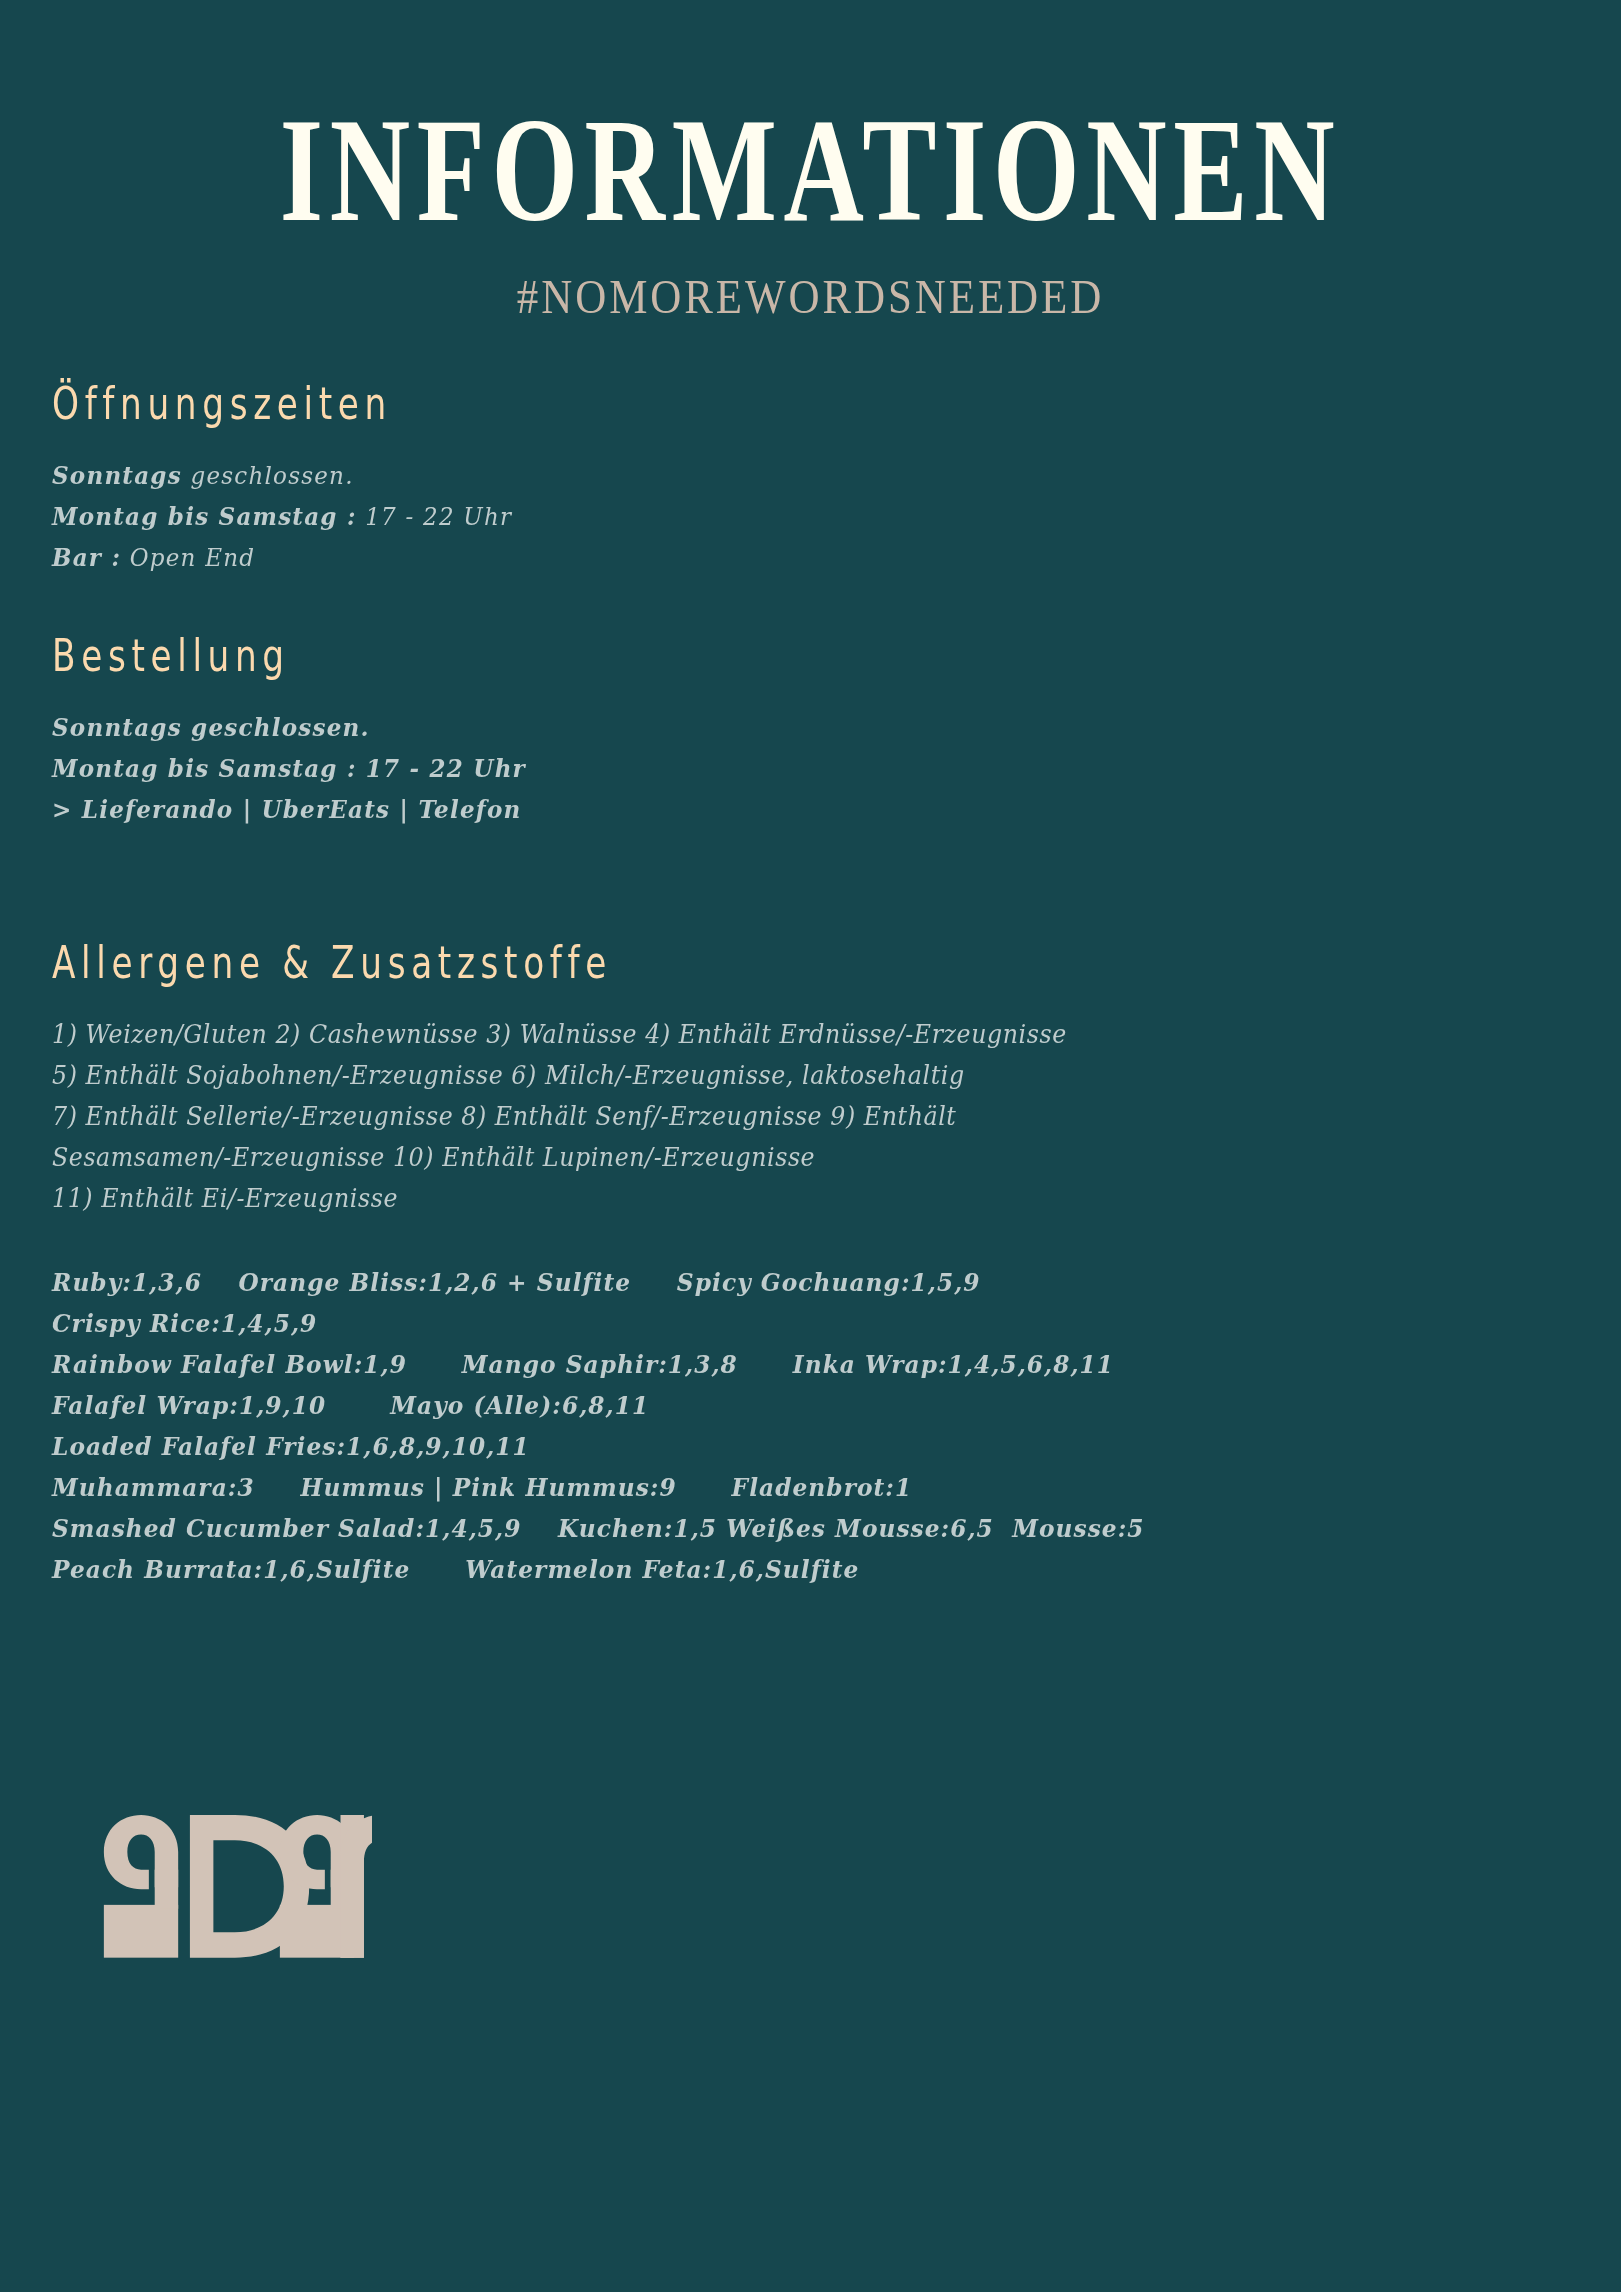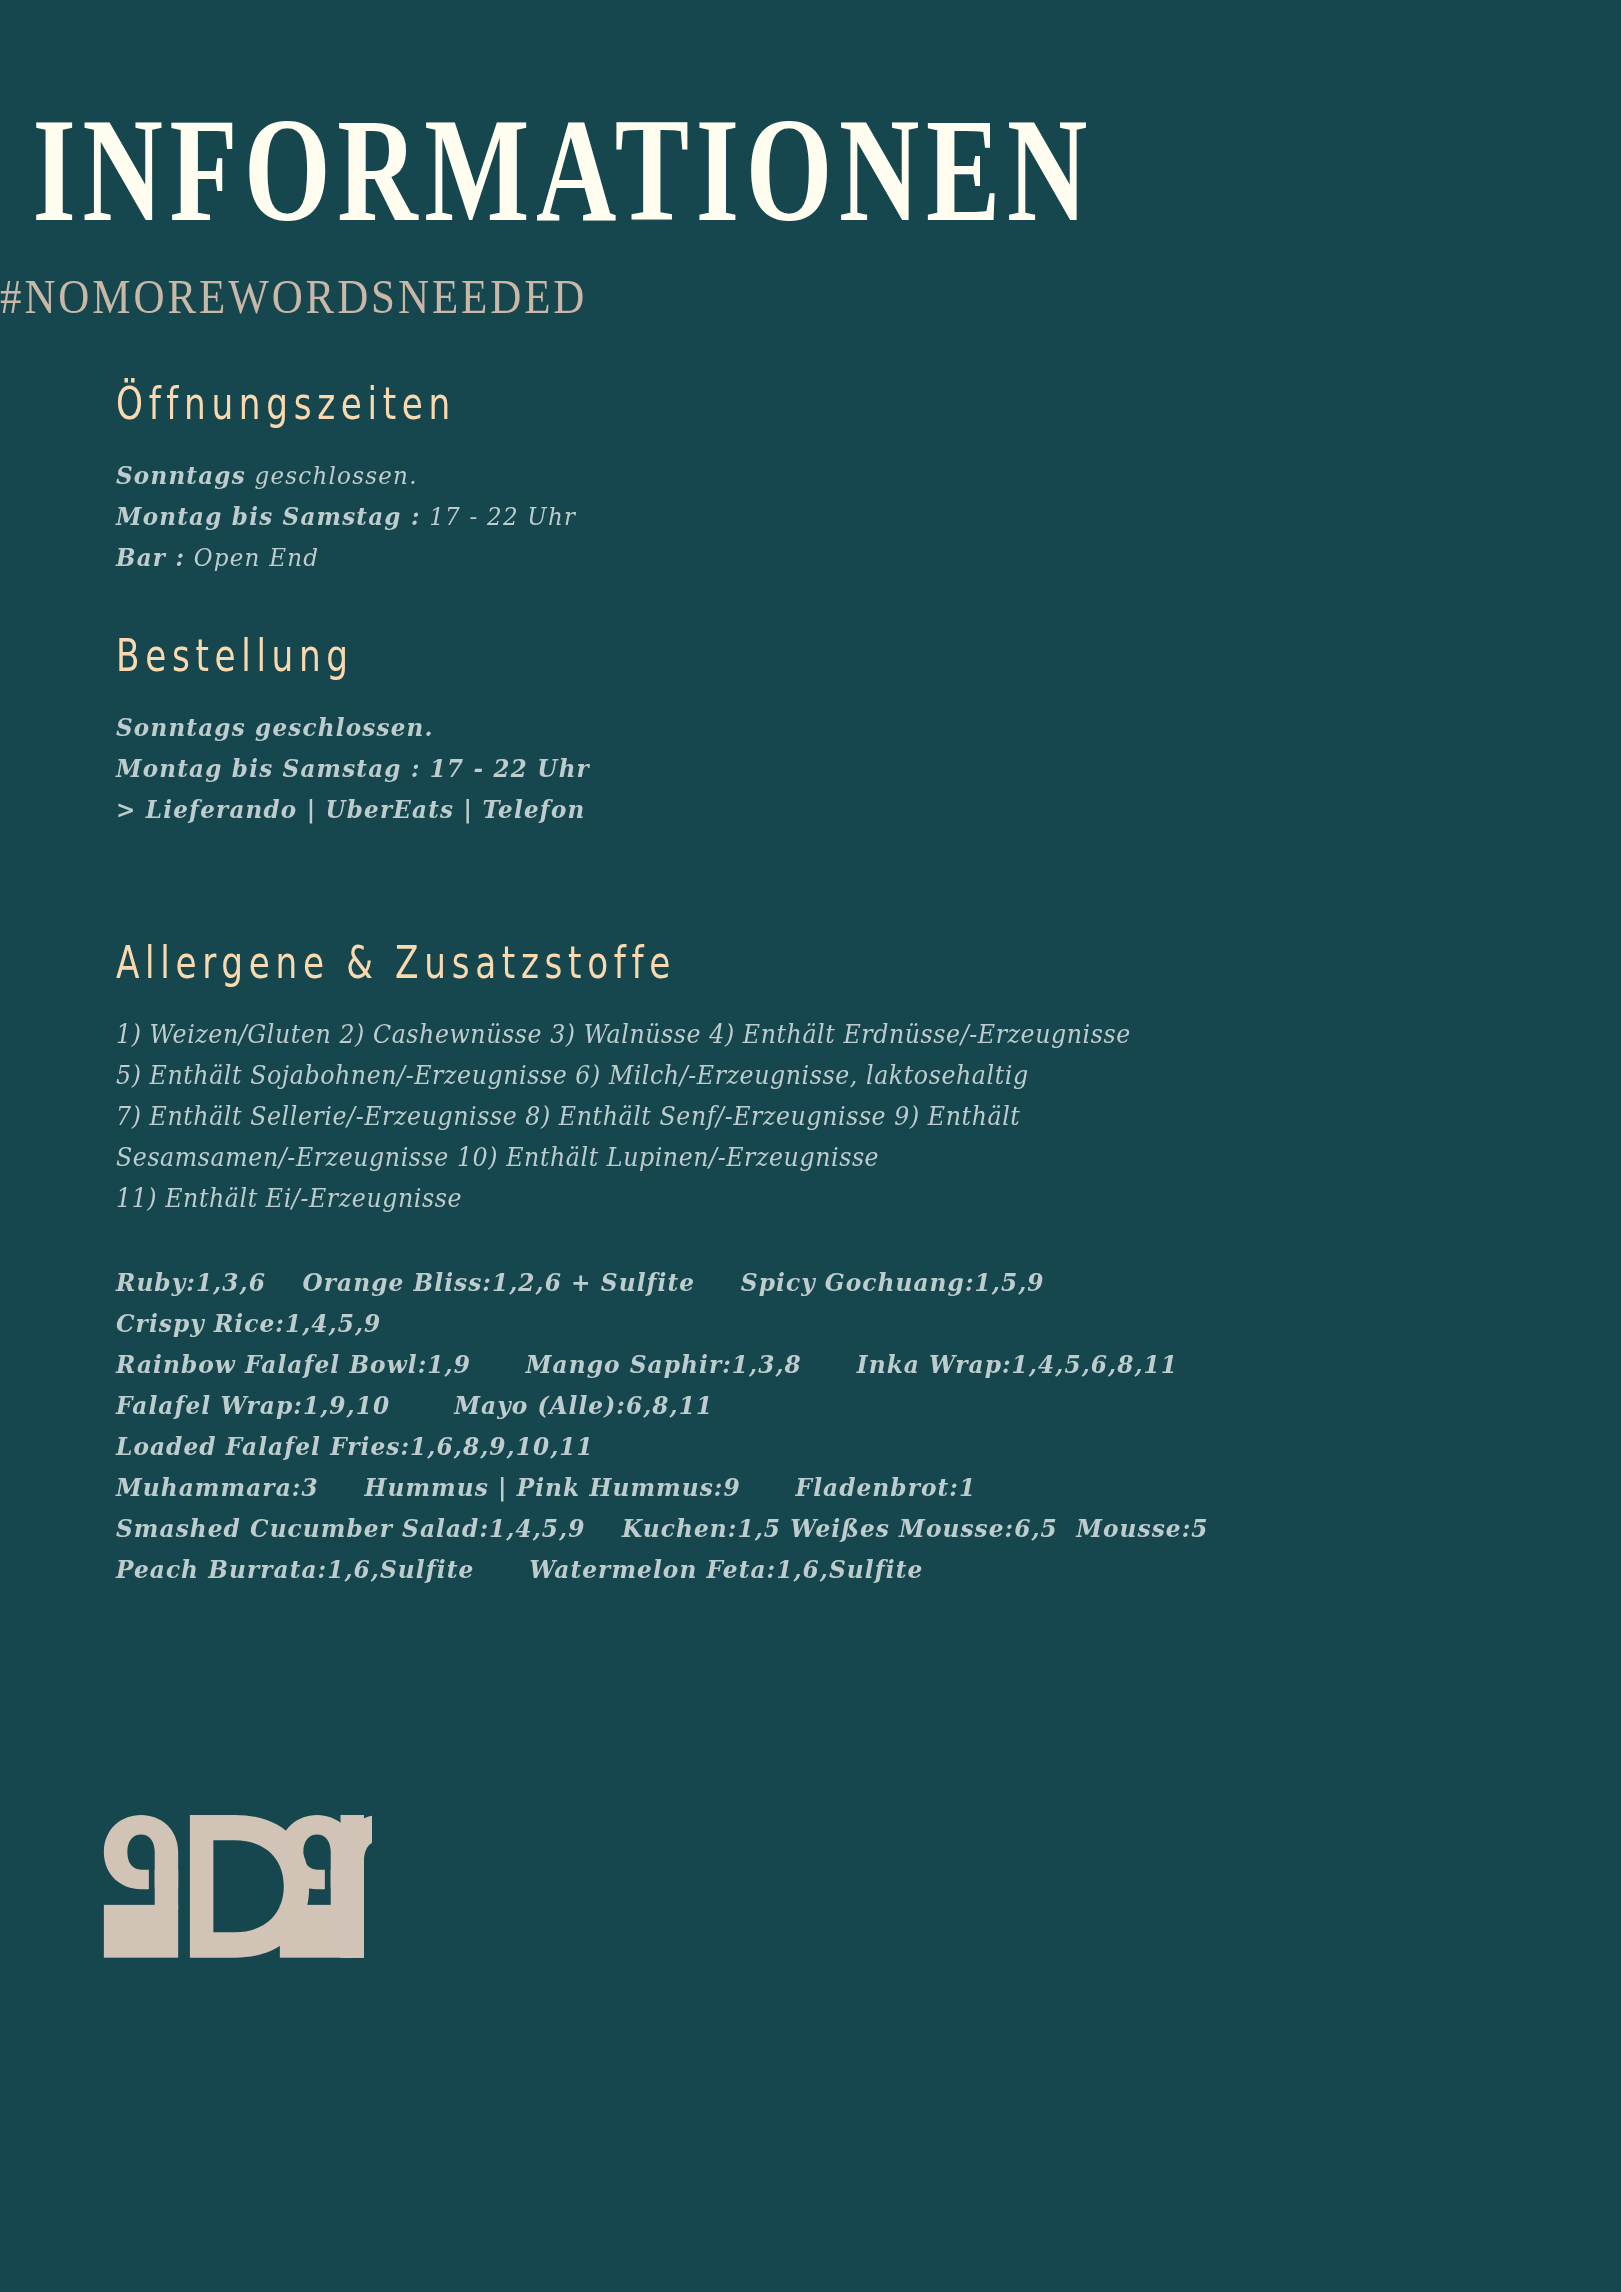--- a/index.html
+++ b/index.html
@@ -20,21 +20,21 @@
     position: relative;
     width: 1621px;
     height: 2293px;
     box-sizing: border-box;
     padding: 0;
   }
 
   
   .header {
     padding-top: 96px;
-    text-align: left;
+    text-align: center;
   }
   .main-title {
     font-family: "Liberation Serif", serif;
     color: #fffdf0;
     font-size: 116px;
     line-height: 1;
     font-weight: bold;
     letter-spacing: 6.9px;
     margin: 0;
     transform: scaleY(1.28) scaleX(0.96);
@@ -48,21 +48,21 @@
     letter-spacing: 2.9px;
     margin: 0;
     padding-top: 51px;
     transform: scaleY(1.12);
     transform-origin: center top;
     white-space: nowrap;
   }
 
   
   .content {
-    padding-left: 116px;
+    padding-left: 52px;
     padding-right: 78px;
     padding-top: 69px;
   }
 
   .section { margin-bottom: 0; }
 
   .section-heading {
     color: #fbd9ae;
     font-family: "DejaVu Sans", sans-serif;
     font-size: 39px;

